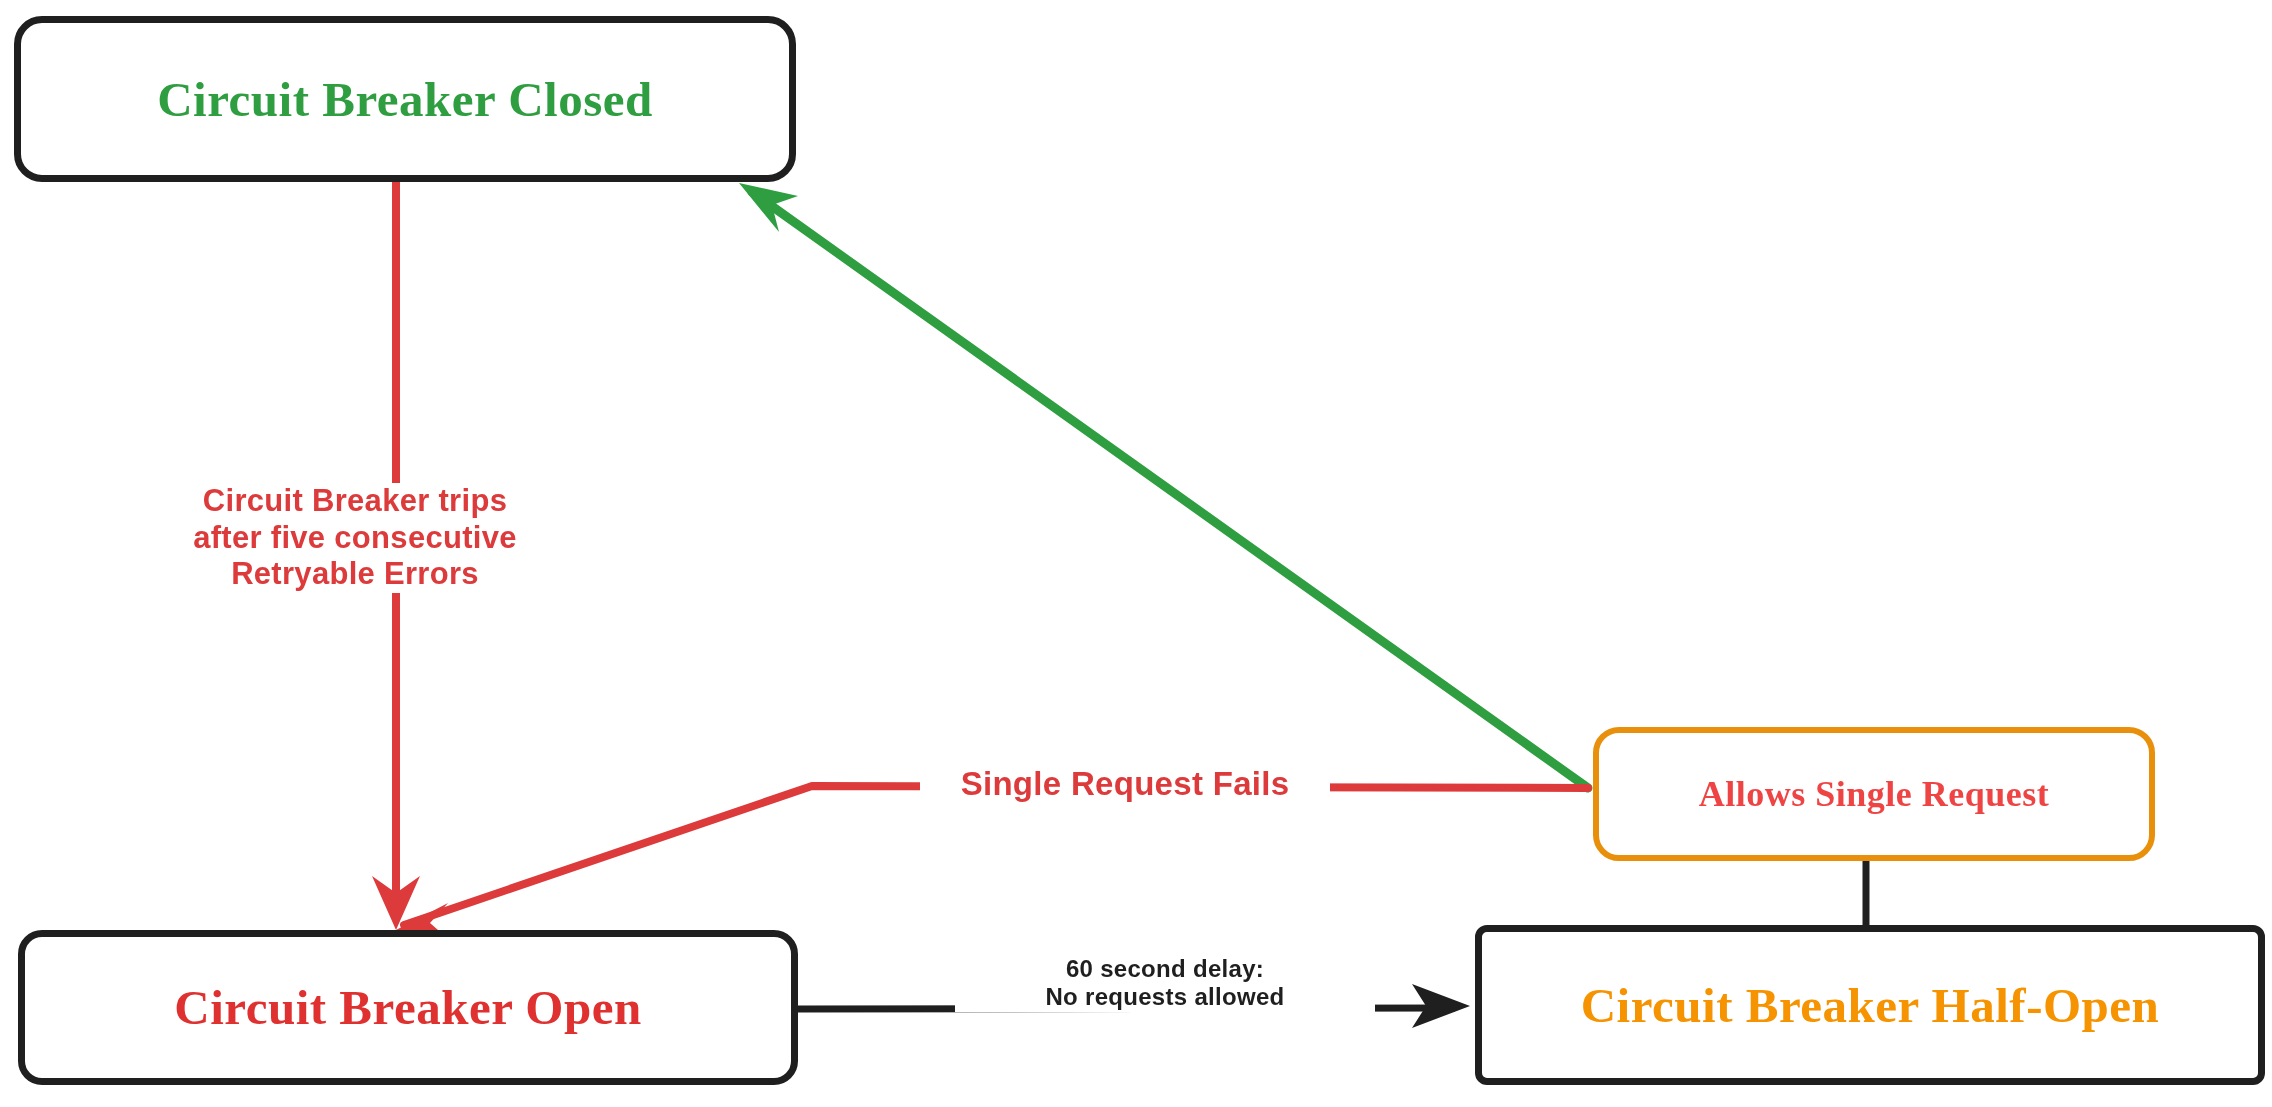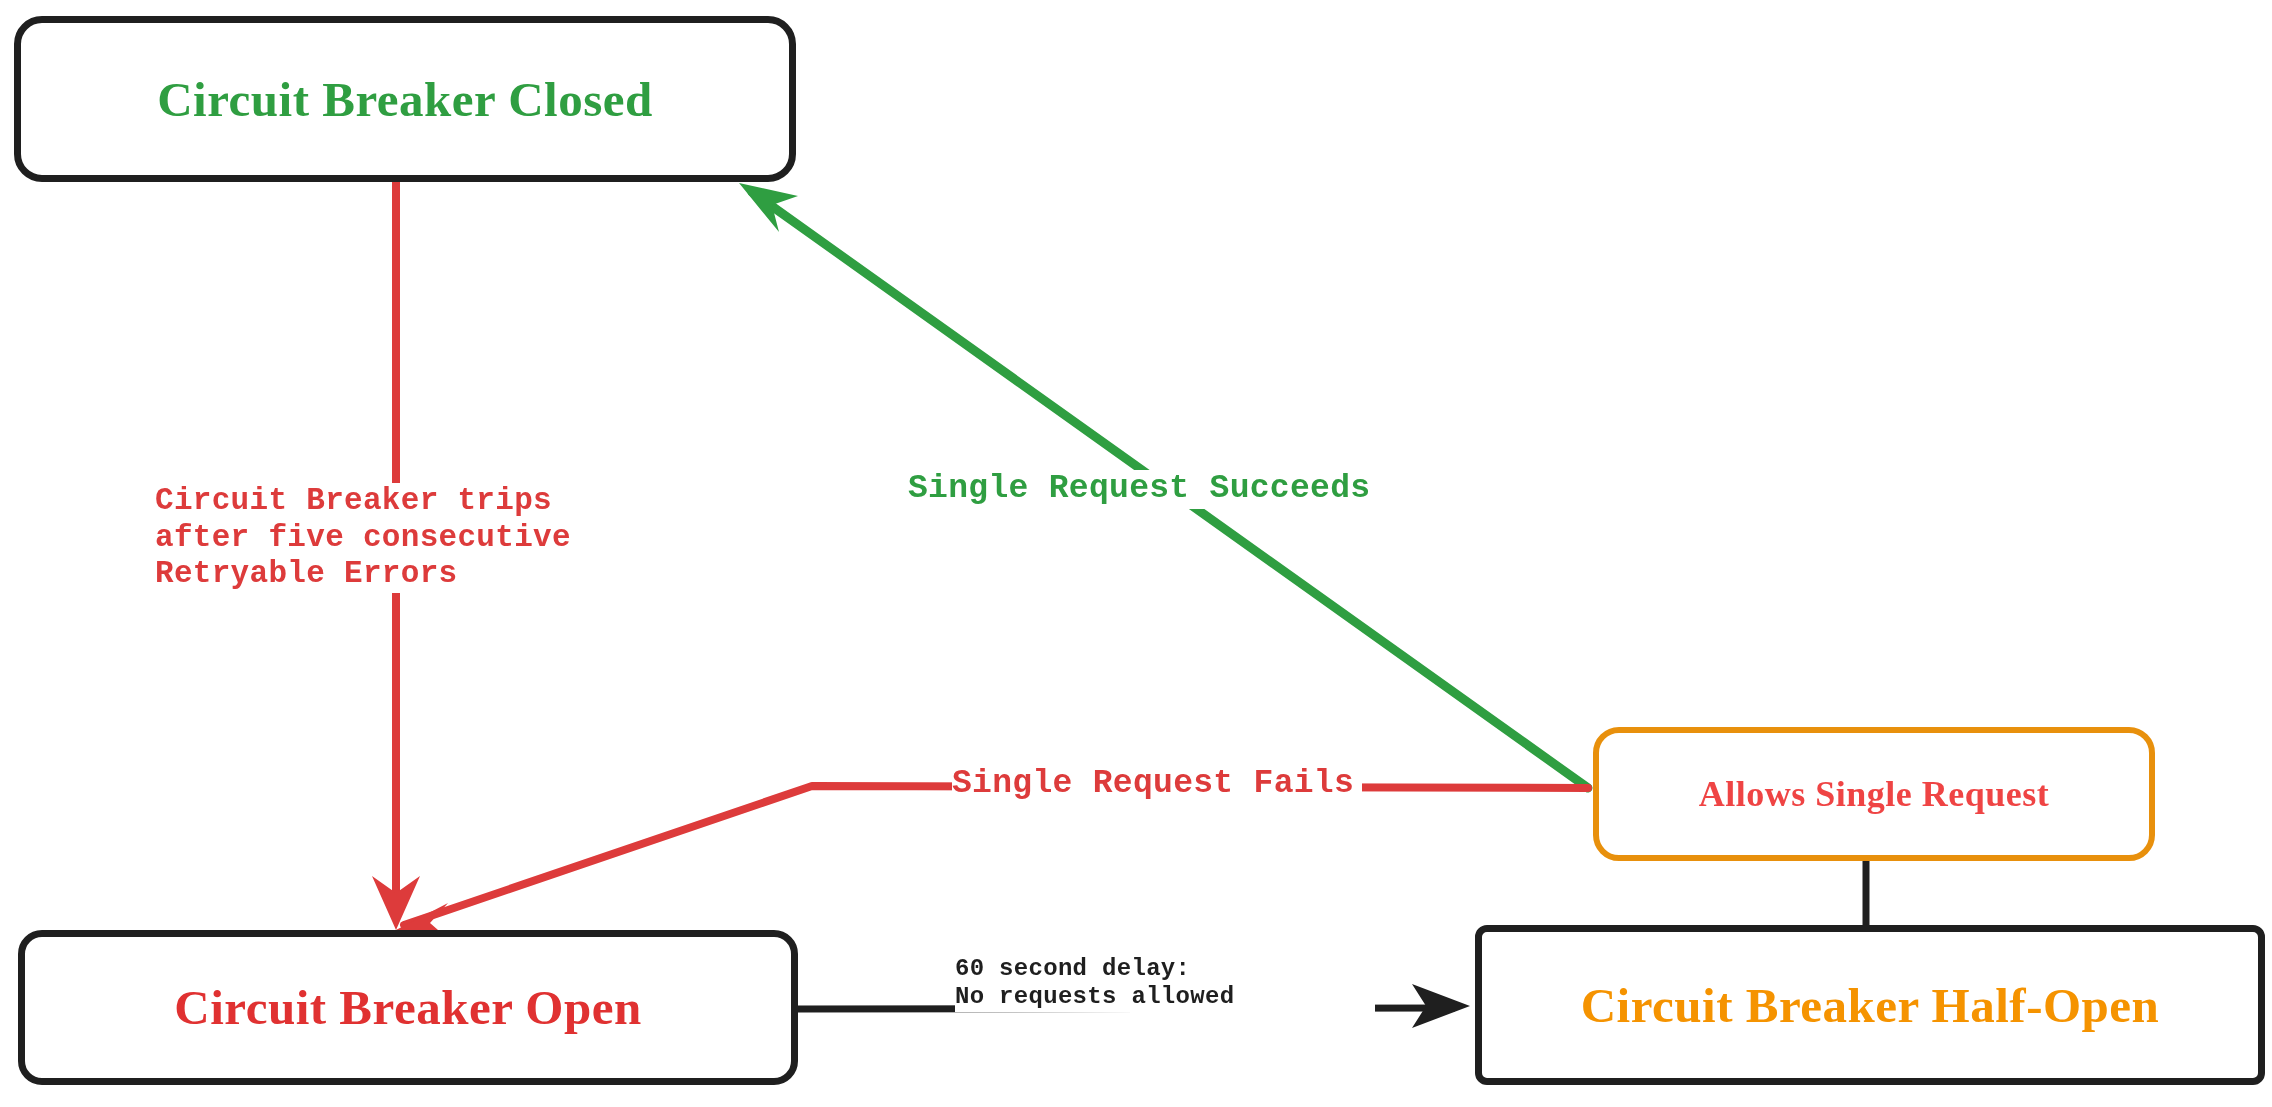--- a/index.html
+++ b/index.html
@@ -36,23 +36,24 @@
   }
   .node-label {
     font-family: Liberation Serif, serif;
     font-weight: 600;
     letter-spacing: 0.5px;
     white-space: nowrap;
     line-height: 1;
   }
   .edge-label {
     position: absolute;
-    font-family: Liberation Mono, monospace;
+    font-family: Liberation Sans, sans-serif;
     font-weight: 600;
     letter-spacing: 0.3px;
+    text-align: center;
     line-height: 1.18;
     background: #ffffff;
     white-space: nowrap;
     pointer-events: none;
   }
   
   #node-closed {
     left: 14px;  top: 16px;  width: 782px;  height: 166px;
     border-width: 7px; border-color: #1f1f1f; border-radius: 28px;
   }
@@ -79,21 +80,21 @@
   
   #label-trips {
     left: 155px; top: 483px; width: 400px;
     font-size: 31px; color: #dd3b3b;
   }
   #label-succeeds {
     left: 908px; top: 470px; width: 500px;
     font-size: 33px; color: #2f9e41;
   }
   #label-fails {
-    left: 952px; top: 765px; width: 410px;
+    left: 920px; top: 765px; width: 410px;
     font-size: 33px; color: #dd3b3b;
   }
   #label-delay {
     left: 955px; top: 955px; width: 420px;
     font-size: 24px; color: #1f1f1f;
   }
 </style>
 </head>
 <body>
 
@@ -141,23 +142,20 @@
   <div class="node-box" id="node-allows">
     <span class="node-label">Allows Single Request</span>
   </div>
 
   <div class="edge-label" id="label-trips">
     <div>Circuit Breaker trips</div>
     <div>after five consecutive</div>
     <div>Retryable Errors</div>
   </div>
 
-  <div class="edge-label" id="label-succeeds">
-    <div>Single Request Succeeds</div>
-  </div>
 
   <div class="edge-label" id="label-fails">
     <div>Single Request Fails</div>
   </div>
 
   <div class="edge-label" id="label-delay">
     <div>60 second delay:</div>
     <div>No requests allowed</div>
   </div>
 

